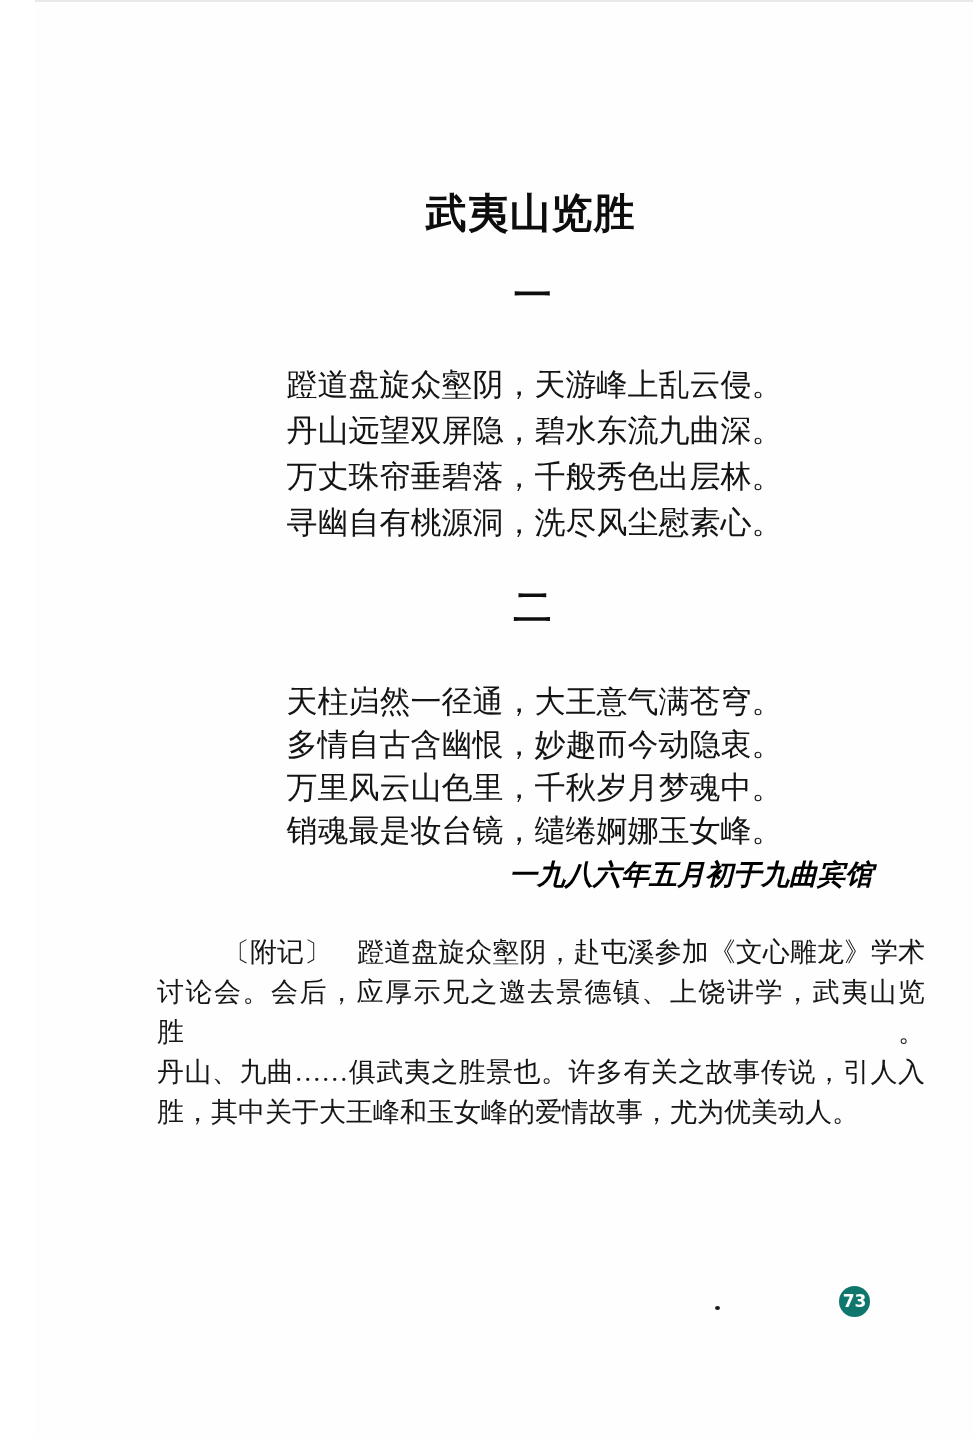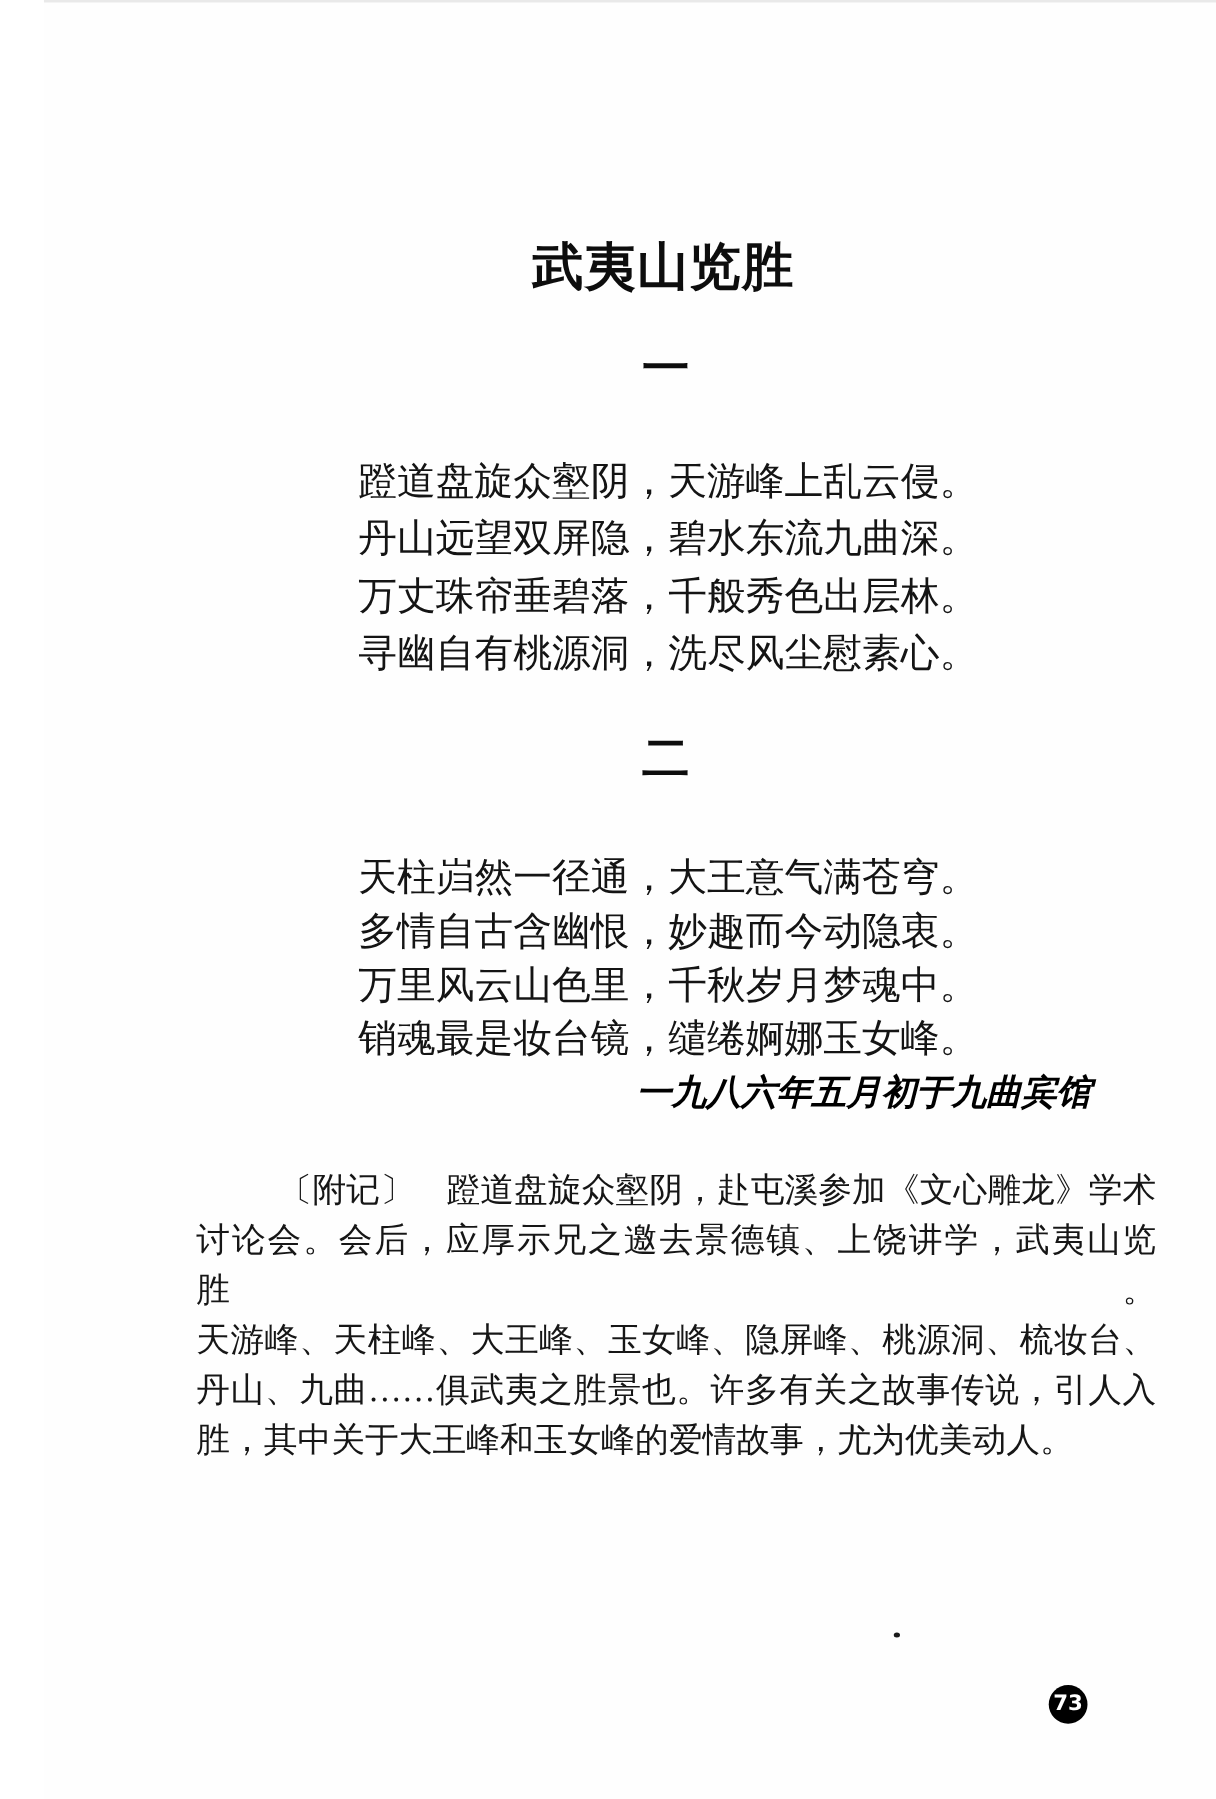--- a/index.html
+++ b/index.html
@@ -57,23 +57,23 @@
   .ps-label {
     font-family:"Liberation Sans","DejaVu Sans",sans-serif;
     font-weight:normal;
   }
   .ps-gap { display:inline-block; width:26px; }
   .ink-speck {
     position:absolute; left:680px; top:1306px;
     width:5px; height:4px; background:#1a1a1a; border-radius:50%;
   }
   .page-number {
-    position:absolute; left:804px; top:1348px;
+    position:absolute; left:804px; top:1286px;
     width:31px; height:31px; border-radius:50%;
-    background:#000000; color:#ffffff;
+    background:#0f766e; color:#ffffff;
     text-align:center; line-height:31px;
     font-size:17px; font-weight:bold;
     font-family:"DejaVu Sans","Liberation Sans",sans-serif;
   }
 </style>
 </head>
 <body>
 
 <div class="page">
 
@@ -97,21 +97,20 @@
     <div class="poem-line">多情自古含幽恨，妙趣而今动隐衷。</div>
     <div class="poem-line">万里风云山色里，千秋岁月梦魂中。</div>
     <div class="poem-line">销魂最是妆台镜，缱绻婀娜玉女峰。</div>
   </div>
 
   <div class="attribution">一九八六年五月初于九曲宾馆</div>
 
   <div class="postscript">
     <div class="ps-line ps-first"><span class="ps-label">〔附记〕</span><span class="ps-gap"></span><span>蹬道盘旋众壑阴，赴屯溪参加《文心雕龙》学术</span></div>
     <div class="ps-line">讨论会。会后，应厚示兄之邀去景德镇、上饶讲学，武夷山览胜。</div>
-    <div class="ps-line">天游峰、天柱峰、大王峰、玉女峰、隐屏峰、桃源洞、梳妆台、</div>
     <div class="ps-line">丹山、九曲……俱武夷之胜景也。许多有关之故事传说，引人入</div>
     <div class="ps-line ps-last">胜，其中关于大王峰和玉女峰的爱情故事，尤为优美动人。</div>
   </div>
 
   <div class="ink-speck"></div>
 
   <div class="page-number">73</div>
 
 </div>
 

